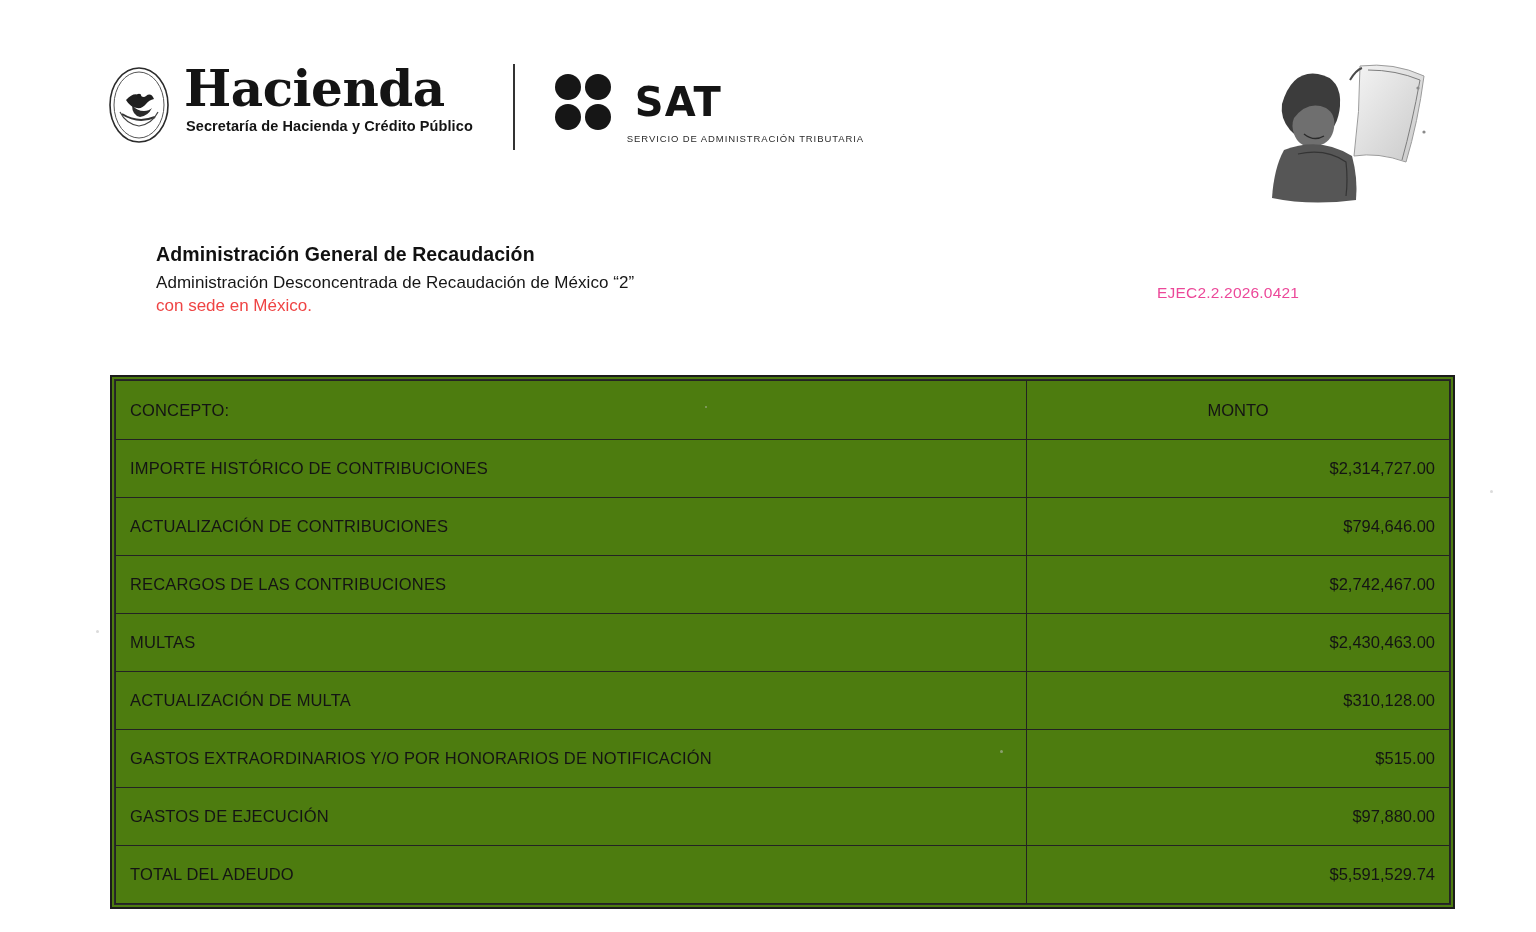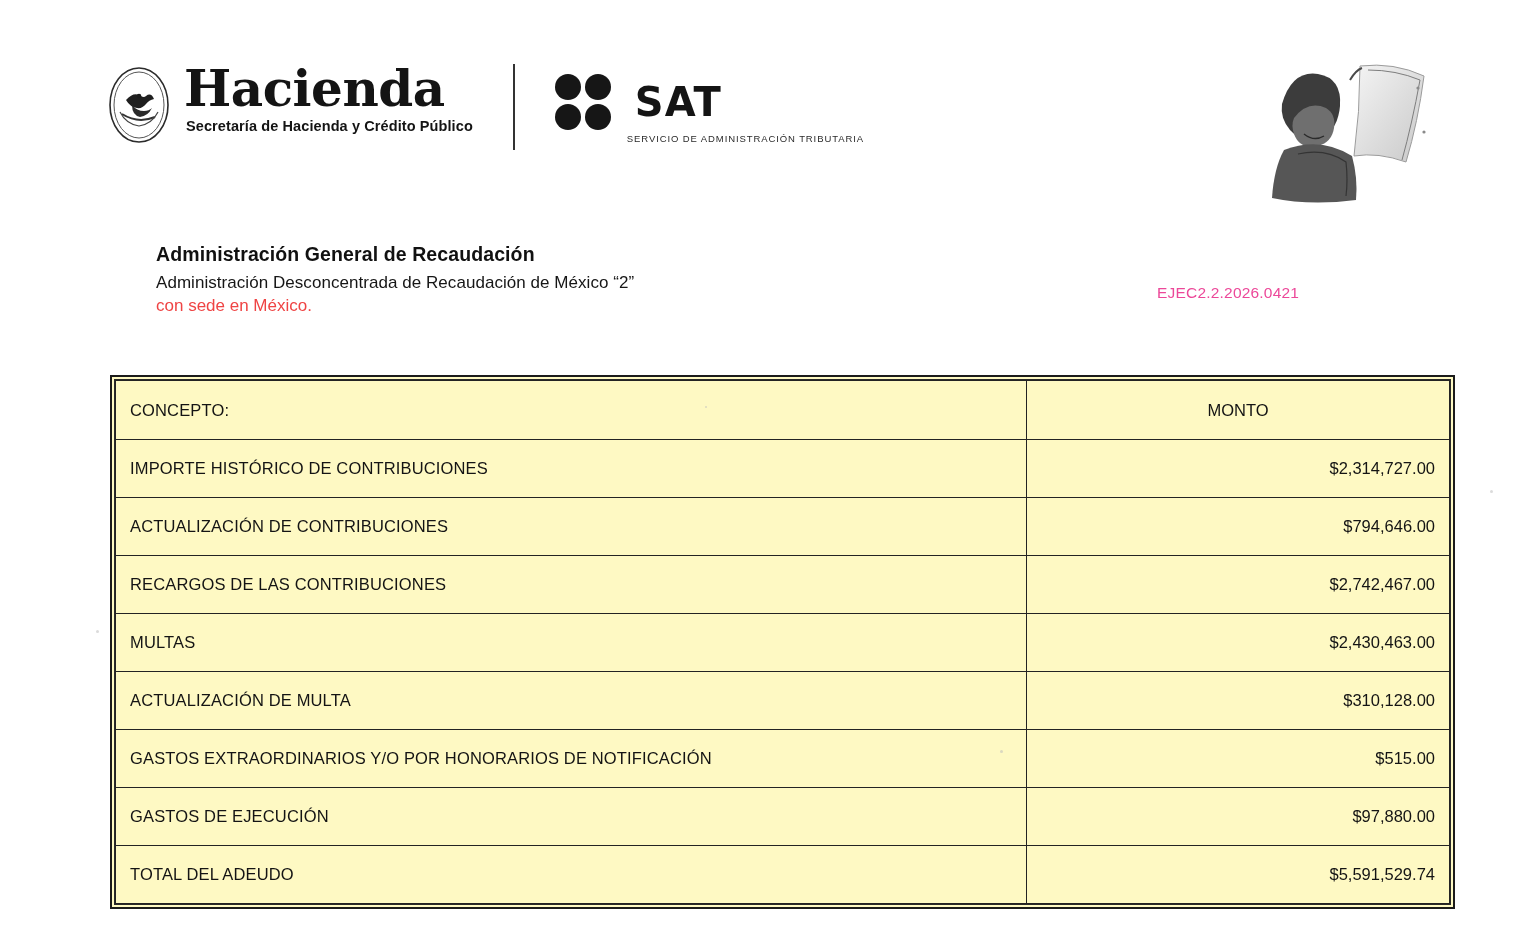--- a/index.html
+++ b/index.html
@@ -154,21 +154,21 @@
   }
 
   
   .table-wrap {
     position: absolute;
     top: 375px;
     left: 110px;
     width: 1345px;
     border: 2px solid #1b1b1b;
     box-sizing: border-box;
-    background: #fef9c3;
+    background: #4d7c0f;
   }
   .table-inner {
     border: 1px solid #2a2a2a;
     margin: 2px;
   }
   table.amounts {
     border-collapse: collapse;
     width: 100%;
     table-layout: fixed;
   }

